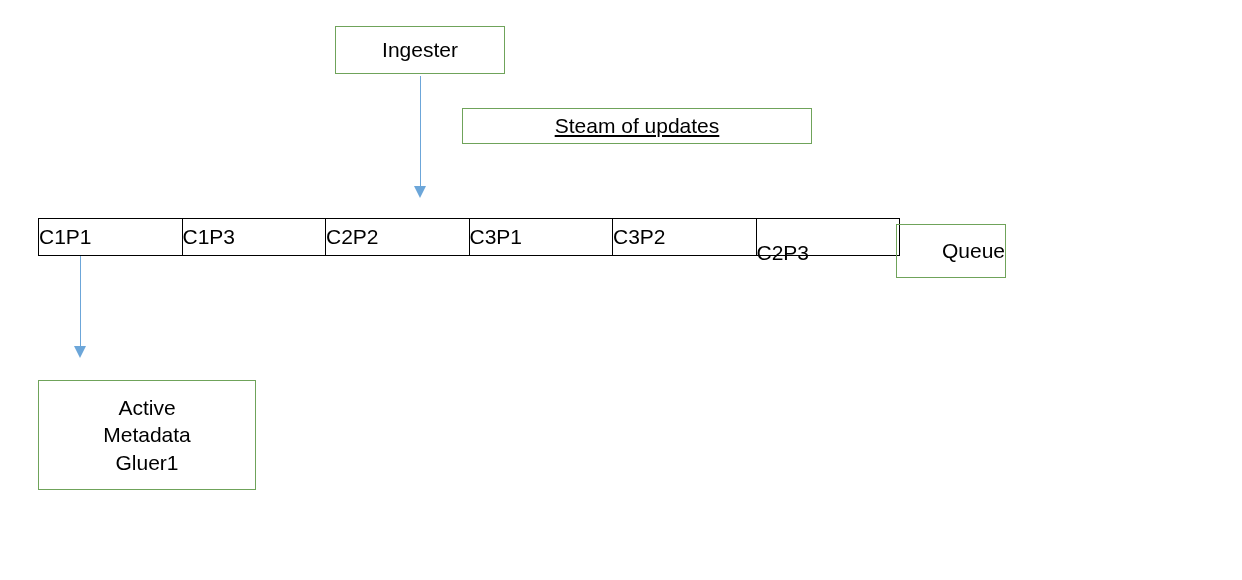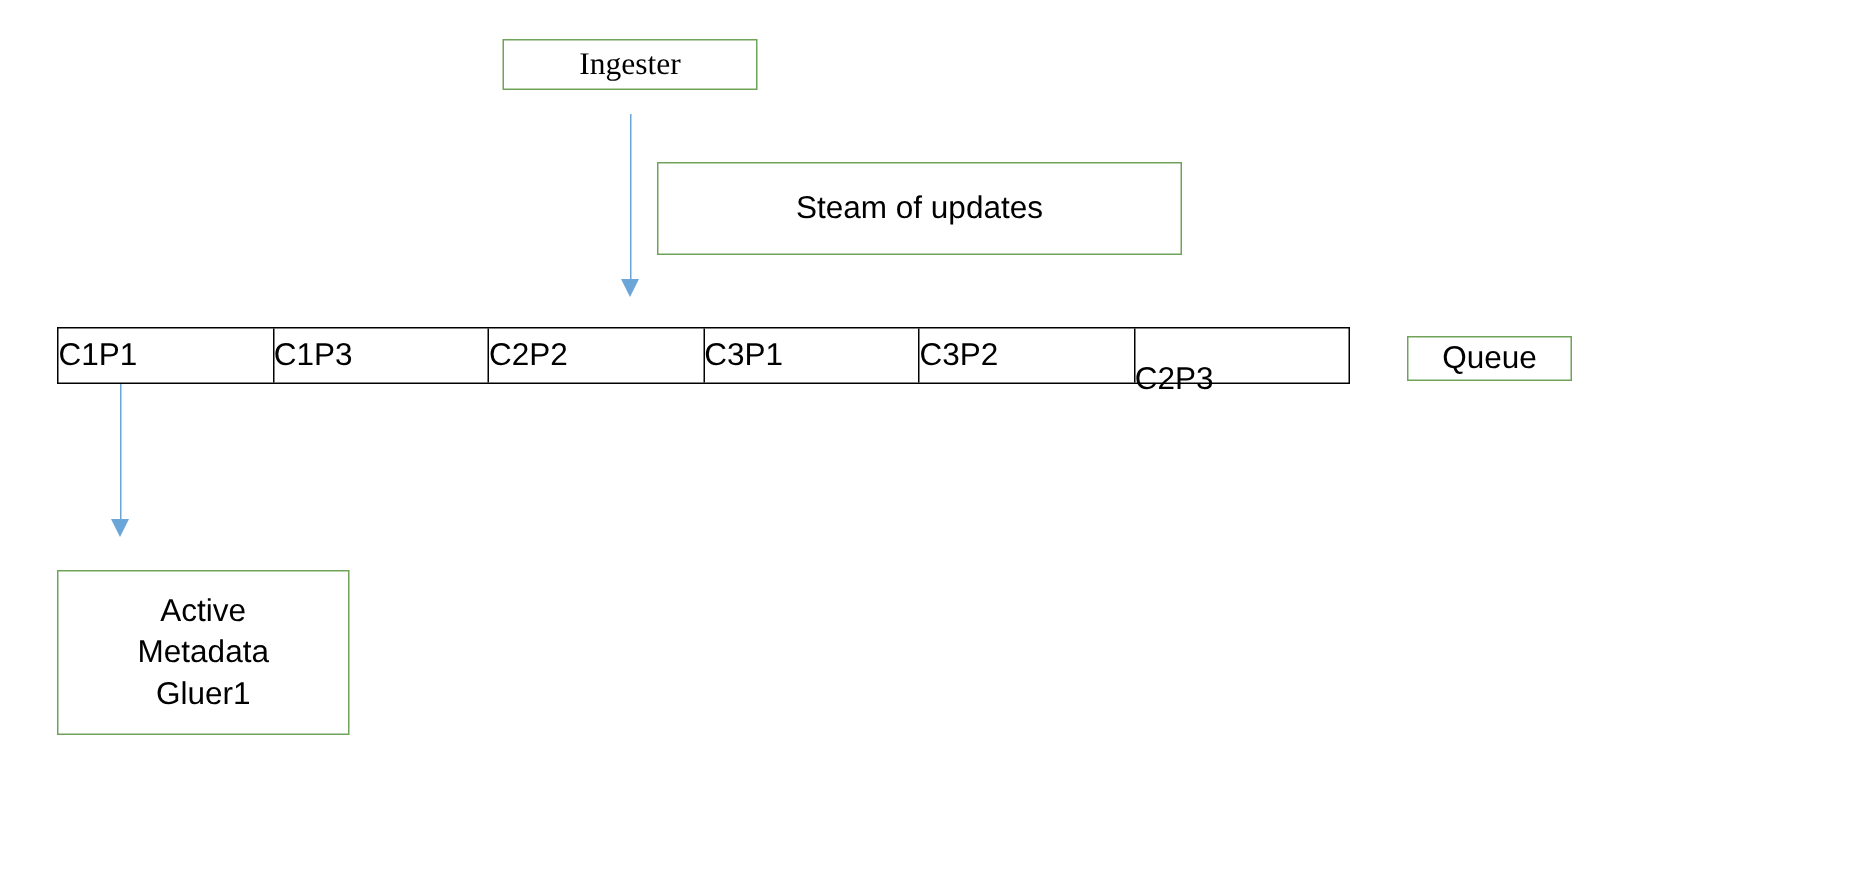--- a/index.html
+++ b/index.html
@@ -52,25 +52,25 @@
     width: 0;
     height: 0;
     border-left: 6px solid transparent;
     border-right: 6px solid transparent;
     border-top: 12px solid #6ca6d9;
   }
 </style>
 </head>
 <body>
 
-<div class="box-green" style="left:335px; top:26px; width:170px; height:34px;font-family:Liberation Serif, serif;">
+<div class="box-green" style="left:335px; top:26px; width:170px; height:48px;">
   <span>Ingester</span>
 </div>
 
-<div class="box-green" style="left:438px; top:108px; width:350px; height:62px;">
+<div class="box-green" style="left:462px; top:108px; width:350px; height:36px;text-decoration:underline;">
   <span>Steam of updates</span>
 </div>
 
 <div class="arrow-line" style="left:420px; top:76px; height:110px;"></div>
 <div class="arrow-head" style="left:414px; top:186px;"></div>
 
 <div class="queue-strip" style="left:38px; top:218px; width:862px; height:38px;">
   <div class="queue-cell">
       <span>C1P1</span>
     </div>
@@ -84,24 +84,24 @@
       <span>C3P1</span>
     </div>
   <div class="queue-cell">
       <span>C3P2</span>
     </div>
   <div class="queue-cell">
       <span>C2P3</span>
     </div>
 </div>
 
-<div class="box-green" style="left:938px; top:224px; width:110px; height:30px;">
+<div class="box-green" style="left:896px; top:224px; width:110px; height:54px;justify-content:flex-end;">
   <span>Queue</span>
 </div>
 
 <div class="arrow-line" style="left:80px; top:256px; height:90px;"></div>
 <div class="arrow-head" style="left:74px; top:346px;"></div>
 
-<div class="box-green" style="left:38px; top:380px; width:195px; height:110px; flex-direction:column;">
+<div class="box-green" style="left:38px; top:380px; width:218px; height:110px; flex-direction:column;">
   <span>Active</span>
   <span>Metadata</span>
   <span>Gluer1</span>
 </div>
 
 </body></html>

